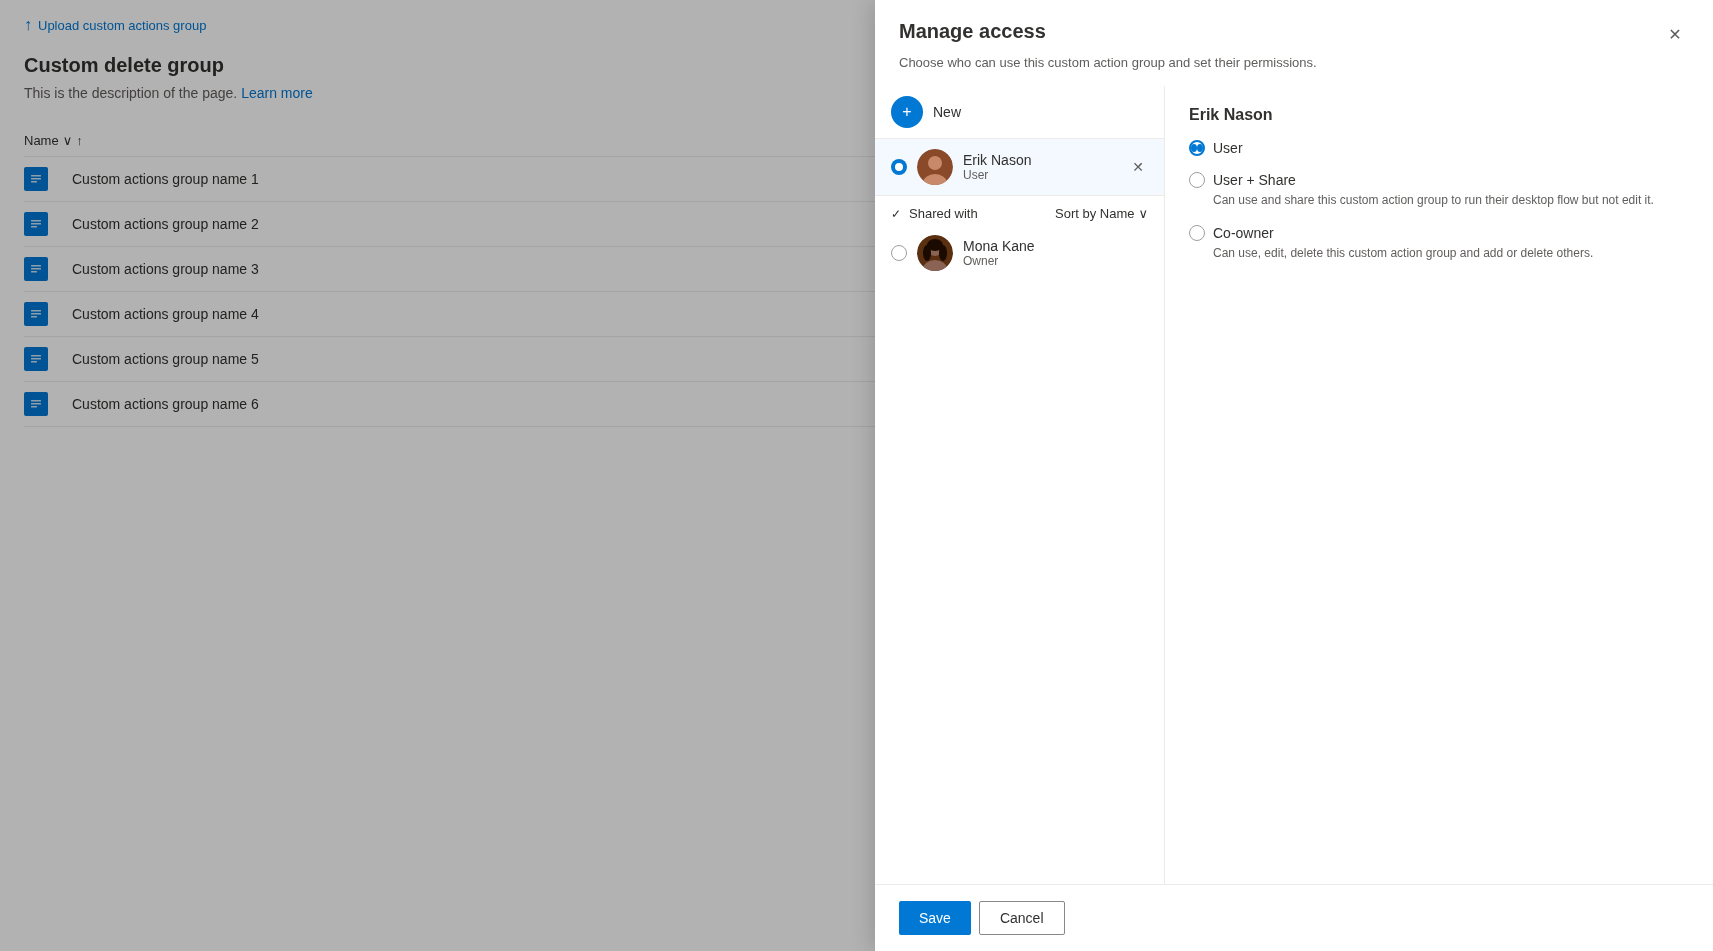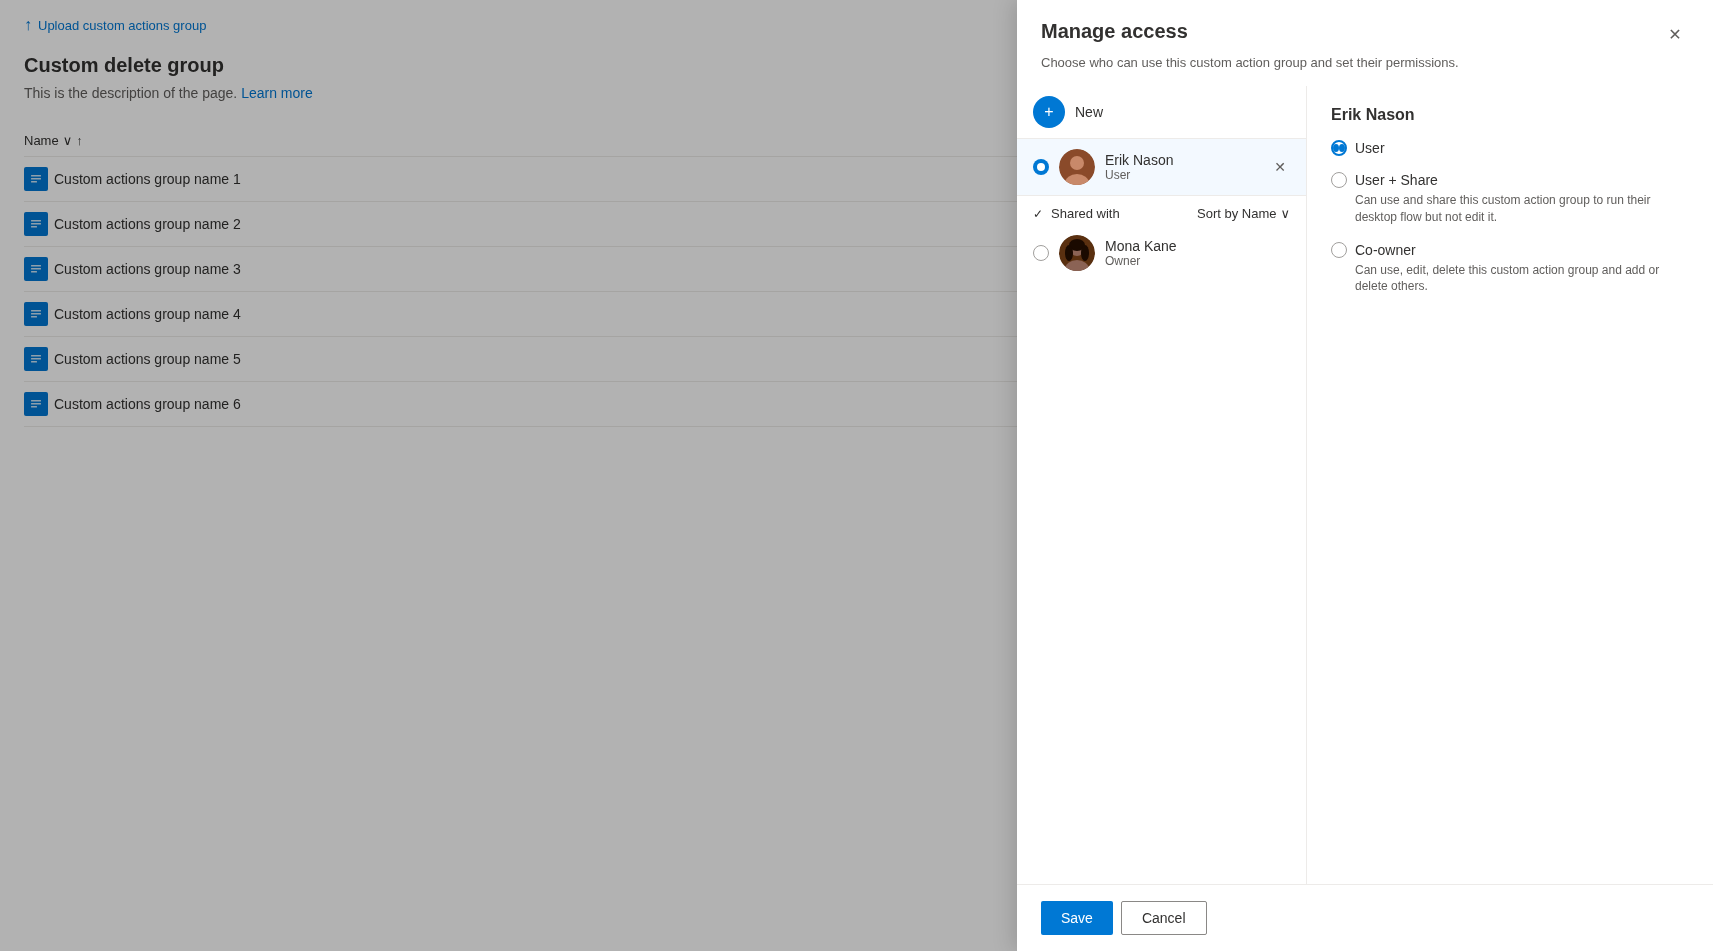--- a/index.html
+++ b/index.html
@@ -34,42 +34,42 @@
     .table-header .col-name {
       display: flex; align-items: center; gap: 4px; cursor: pointer; color: #323130; font-weight: 500;
     }
     .table-row {
       display: grid;
       grid-template-columns: 1fr 200px 80px;
       border-bottom: 1px solid #edebe9;
       padding: 10px 0;
       align-items: center;
     }
-    .cell-name { display: flex; align-items: center; gap: 6px; }
+    .cell-name { display: flex; align-items: center; gap: 24px; }
     .file-icon {
       width: 24px; height: 24px;
       background: #0078d4;
       border-radius: 2px;
       display: flex; align-items: center; justify-content: center;
       color: #fff; font-size: 10px; flex-shrink: 0;
     }
     .cell-modified { color: #605e5c; font-size: 13px; }
     .cell-size { color: #605e5c; font-size: 13px; }
 
     
     .overlay {
       position: fixed; top: 0; left: 0; right: 0; bottom: 0;
       background: rgba(0,0,0,0.3);
       display: flex; align-items: stretch; justify-content: flex-end;
     }
 
     
     .panel {
       background: #fff;
-      width: 696px;
+      width: 838px;
       display: flex;
       flex-direction: column;
       box-shadow: -4px 0 20px rgba(0,0,0,0.15);
       height: 100%;
     }
     .panel-header {
       padding: 20px 24px 16px;
       border-bottom: none;
       display: flex; justify-content: space-between; align-items: flex-start;
       flex-shrink: 0;

